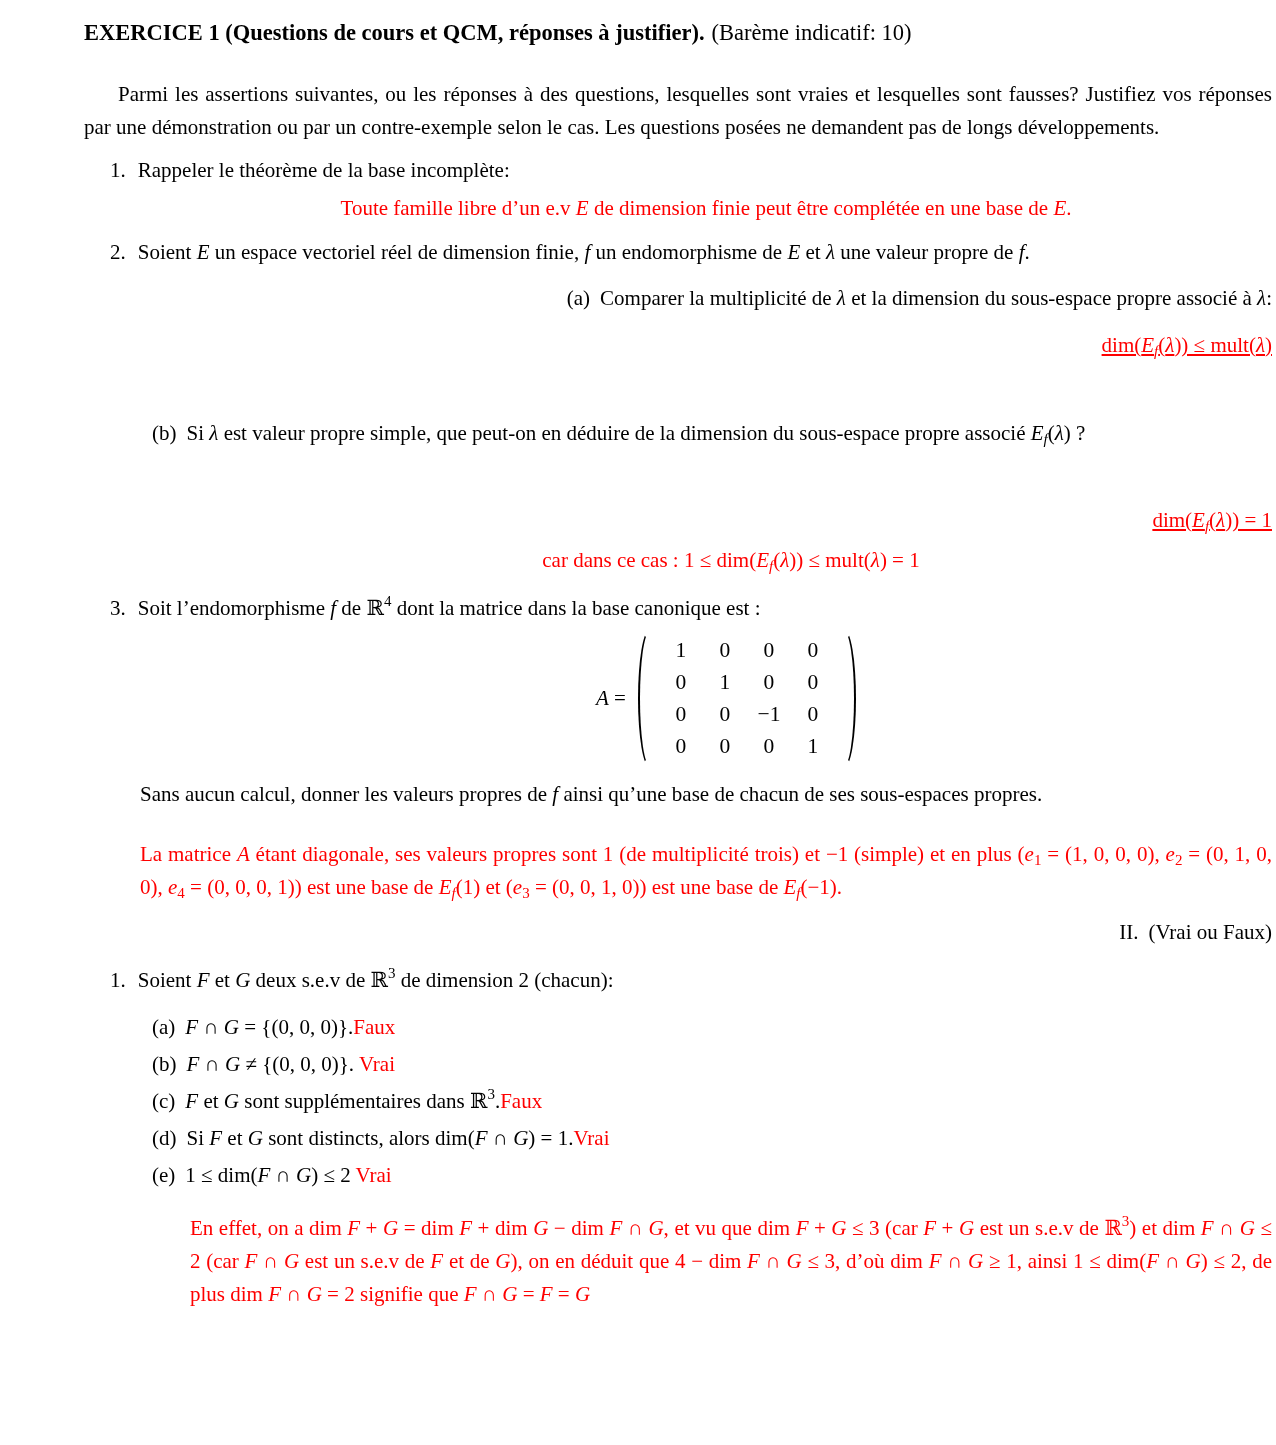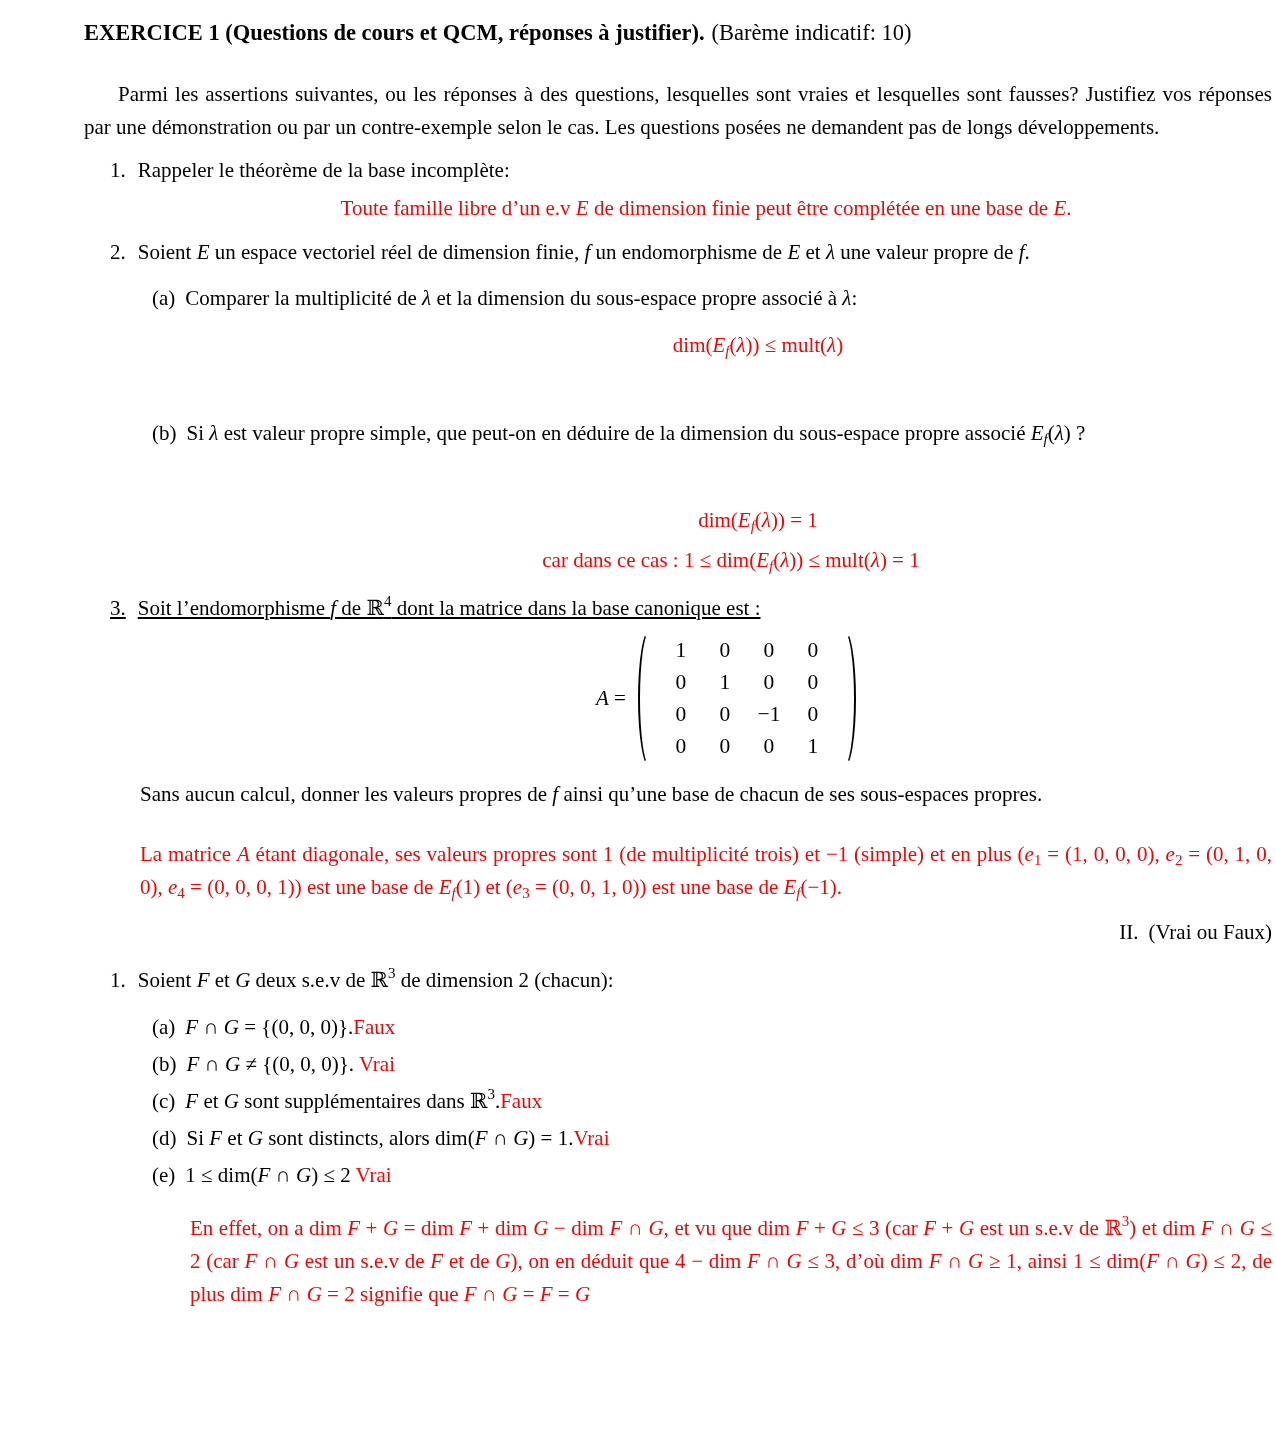--- a/index.html
+++ b/index.html
@@ -20,27 +20,27 @@
   .title .note{margin-left:7px;}
   .intro{margin-top:30px;text-align:justify;text-indent:34px;}
   .sec1-head{margin-top:22px;margin-left:28px;}
   .sec2-head{margin-top:12px;margin-left:0;text-align:right;}
   .sec-label{margin-right:10px;}
   .num{margin-right:12px;}
   .ltr{margin-right:10px;}
   .q1{margin-top:10px;margin-left:26px;}
   .ans1{margin-top:5px;margin-left:56px;}
   .q2{margin-top:11px;margin-left:26px;}
-  .q2a{margin-top:13px;margin-left:68px;}
-  .formula{margin-left:160px;text-align:center;}
+  .q2a{margin-top:13px;margin-left:68px;text-align:right;}
+  .formula{margin-left:160px;text-align:right;text-decoration:underline;}
   .formula-a{margin-top:14px;}
   .q2b{margin-top:55px;margin-left:68px;}
   .formula-b{margin-top:54px;}
   .note-b{margin-top:7px;margin-left:106px;}
-  .q3{margin-top:15px;margin-left:26px;text-decoration:underline;}
+  .q3{margin-top:15px;margin-left:26px;}
   .matrix-row{display:flex;justify-content:center;align-items:center;margin-top:4px;padding-left:96px;}
   .matrix-label{margin-right:12px;}
   .pgroup{display:flex;align-items:stretch;}
   .paren{width:20px;border:2.5px solid transparent;border-radius:50%;}
   .paren.left{border-left-color:var(--ink,#000);}
   .paren.right{border-right-color:var(--ink,#000);}
   .mgrid{display:grid;grid-template-columns:repeat(4,30px);column-gap:14px;row-gap:3px;
          padding:7px 4px;text-align:center;line-height:29px;font-size:21.5px;}
   .q3-follow{margin-top:10px;margin-left:56px;}
   .q3-ans{margin-top:27px;margin-left:56px;text-align:justify;}

